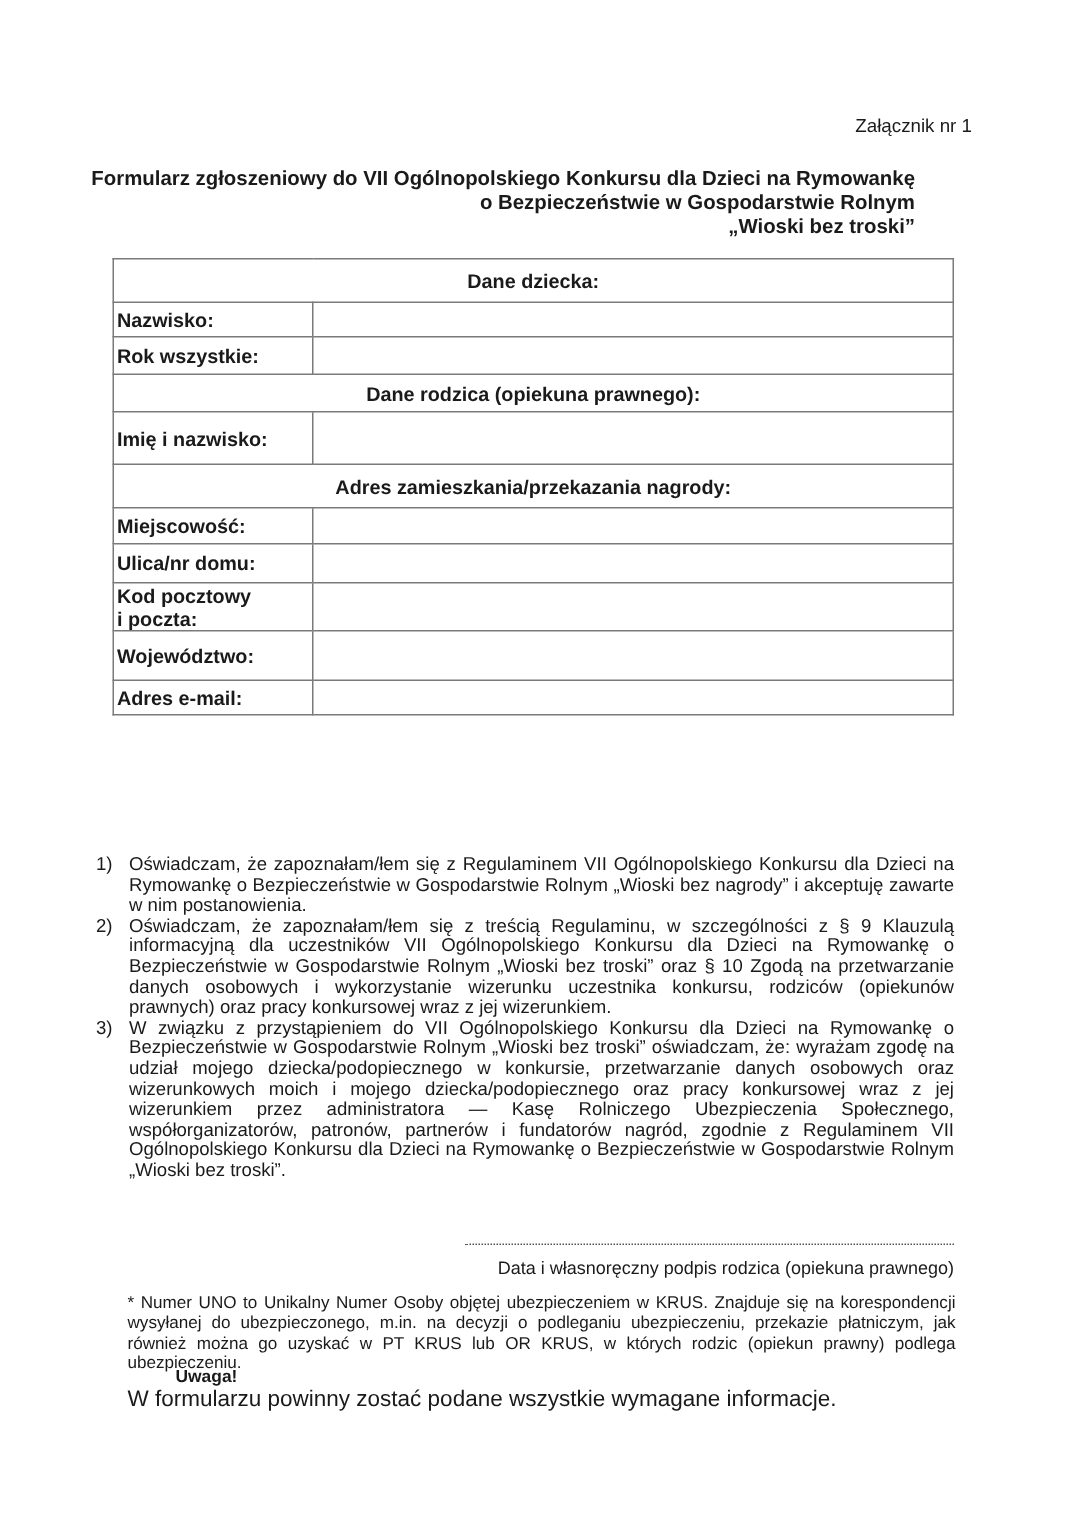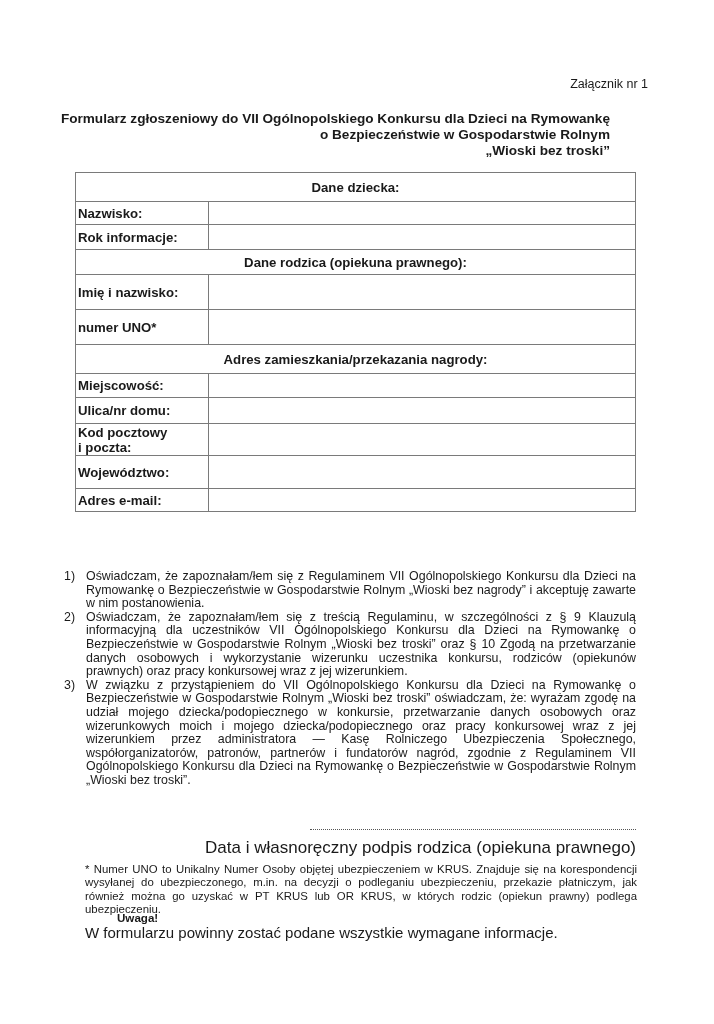--- a/index.html
+++ b/index.html
@@ -16,21 +16,21 @@
   #form td.lbl { width: 128px; }
   #form td.sec { text-align: center; }
   #form td.inp { padding: 0; }
   #form td.inp input { width: 100%; height: 100%; border: none; outline: none; background: transparent;
                        box-sizing: border-box; font-family: "Liberation Sans", sans-serif; font-size: 13px; }
   ol#decl { position: absolute; left: 64px; top: 570px; width: 572px; margin: 0; padding: 0;
             list-style: none; font-size: 12.4px; line-height: 13.6px; text-align: justify; }
   ol#decl li { position: relative; padding-left: 22px; }
   ol#decl li .num { position: absolute; left: 0; top: 0; }
   #sig-line { left: 310px; top: 829px; width: 326px; border-top: 1px dotted #555; height: 0; }
-  #sig-label { right: 78px; top: 838px; font-size: 17px; }
+  #sig-label { right: 78px; top: 838px; font-size: 12px; }
   #footnote { left: 85px; top: 863px; width: 552px; font-size: 11.4px; line-height: 13.4px; text-align: justify; }
   #note-title { left: 85px; top: 911px; font-size: 11.6px; font-weight: bold; padding-left: 32px; }
   #note-text { left: 85px; top: 924px; font-size: 15px; }
 </style>
 </head>
 <body>
 
 <div class="abs" id="attachment">Załącznik nr 1</div>
 
 <div class="abs" id="title">
@@ -42,32 +42,28 @@
 <table id="form">
   <tbody>
       <tr style="height:29px">
     <td class="sec" colspan="2">Dane dziecka:</td>
   </tr>
   <tr style="height:23px">
     <td class="lbl">Nazwisko:</td>
     <td class="inp"><input value="" style=""></td>
   </tr>
   <tr style="height:25px">
-    <td class="lbl">Rok informacje:</td>
+    <td class="lbl">Rok wszystkie:</td>
     <td class="inp"><input value="" style=""></td>
   </tr>
   <tr style="height:25px">
     <td class="sec" colspan="2">Dane rodzica (opiekuna prawnego):</td>
   </tr>
   <tr style="height:35px">
     <td class="lbl">Imię i nazwisko:</td>
-    <td class="inp"><input value="" style=""></td>
-  </tr>
-  <tr style="height:35px">
-    <td class="lbl">numer UNO*</td>
     <td class="inp"><input value="" style=""></td>
   </tr>
   <tr style="height:29px">
     <td class="sec" colspan="2">Adres zamieszkania/przekazania nagrody:</td>
   </tr>
   <tr style="height:24px">
     <td class="lbl">Miejscowość:</td>
     <td class="inp"><input value="" style=""></td>
   </tr>
   <tr style="height:26px">

